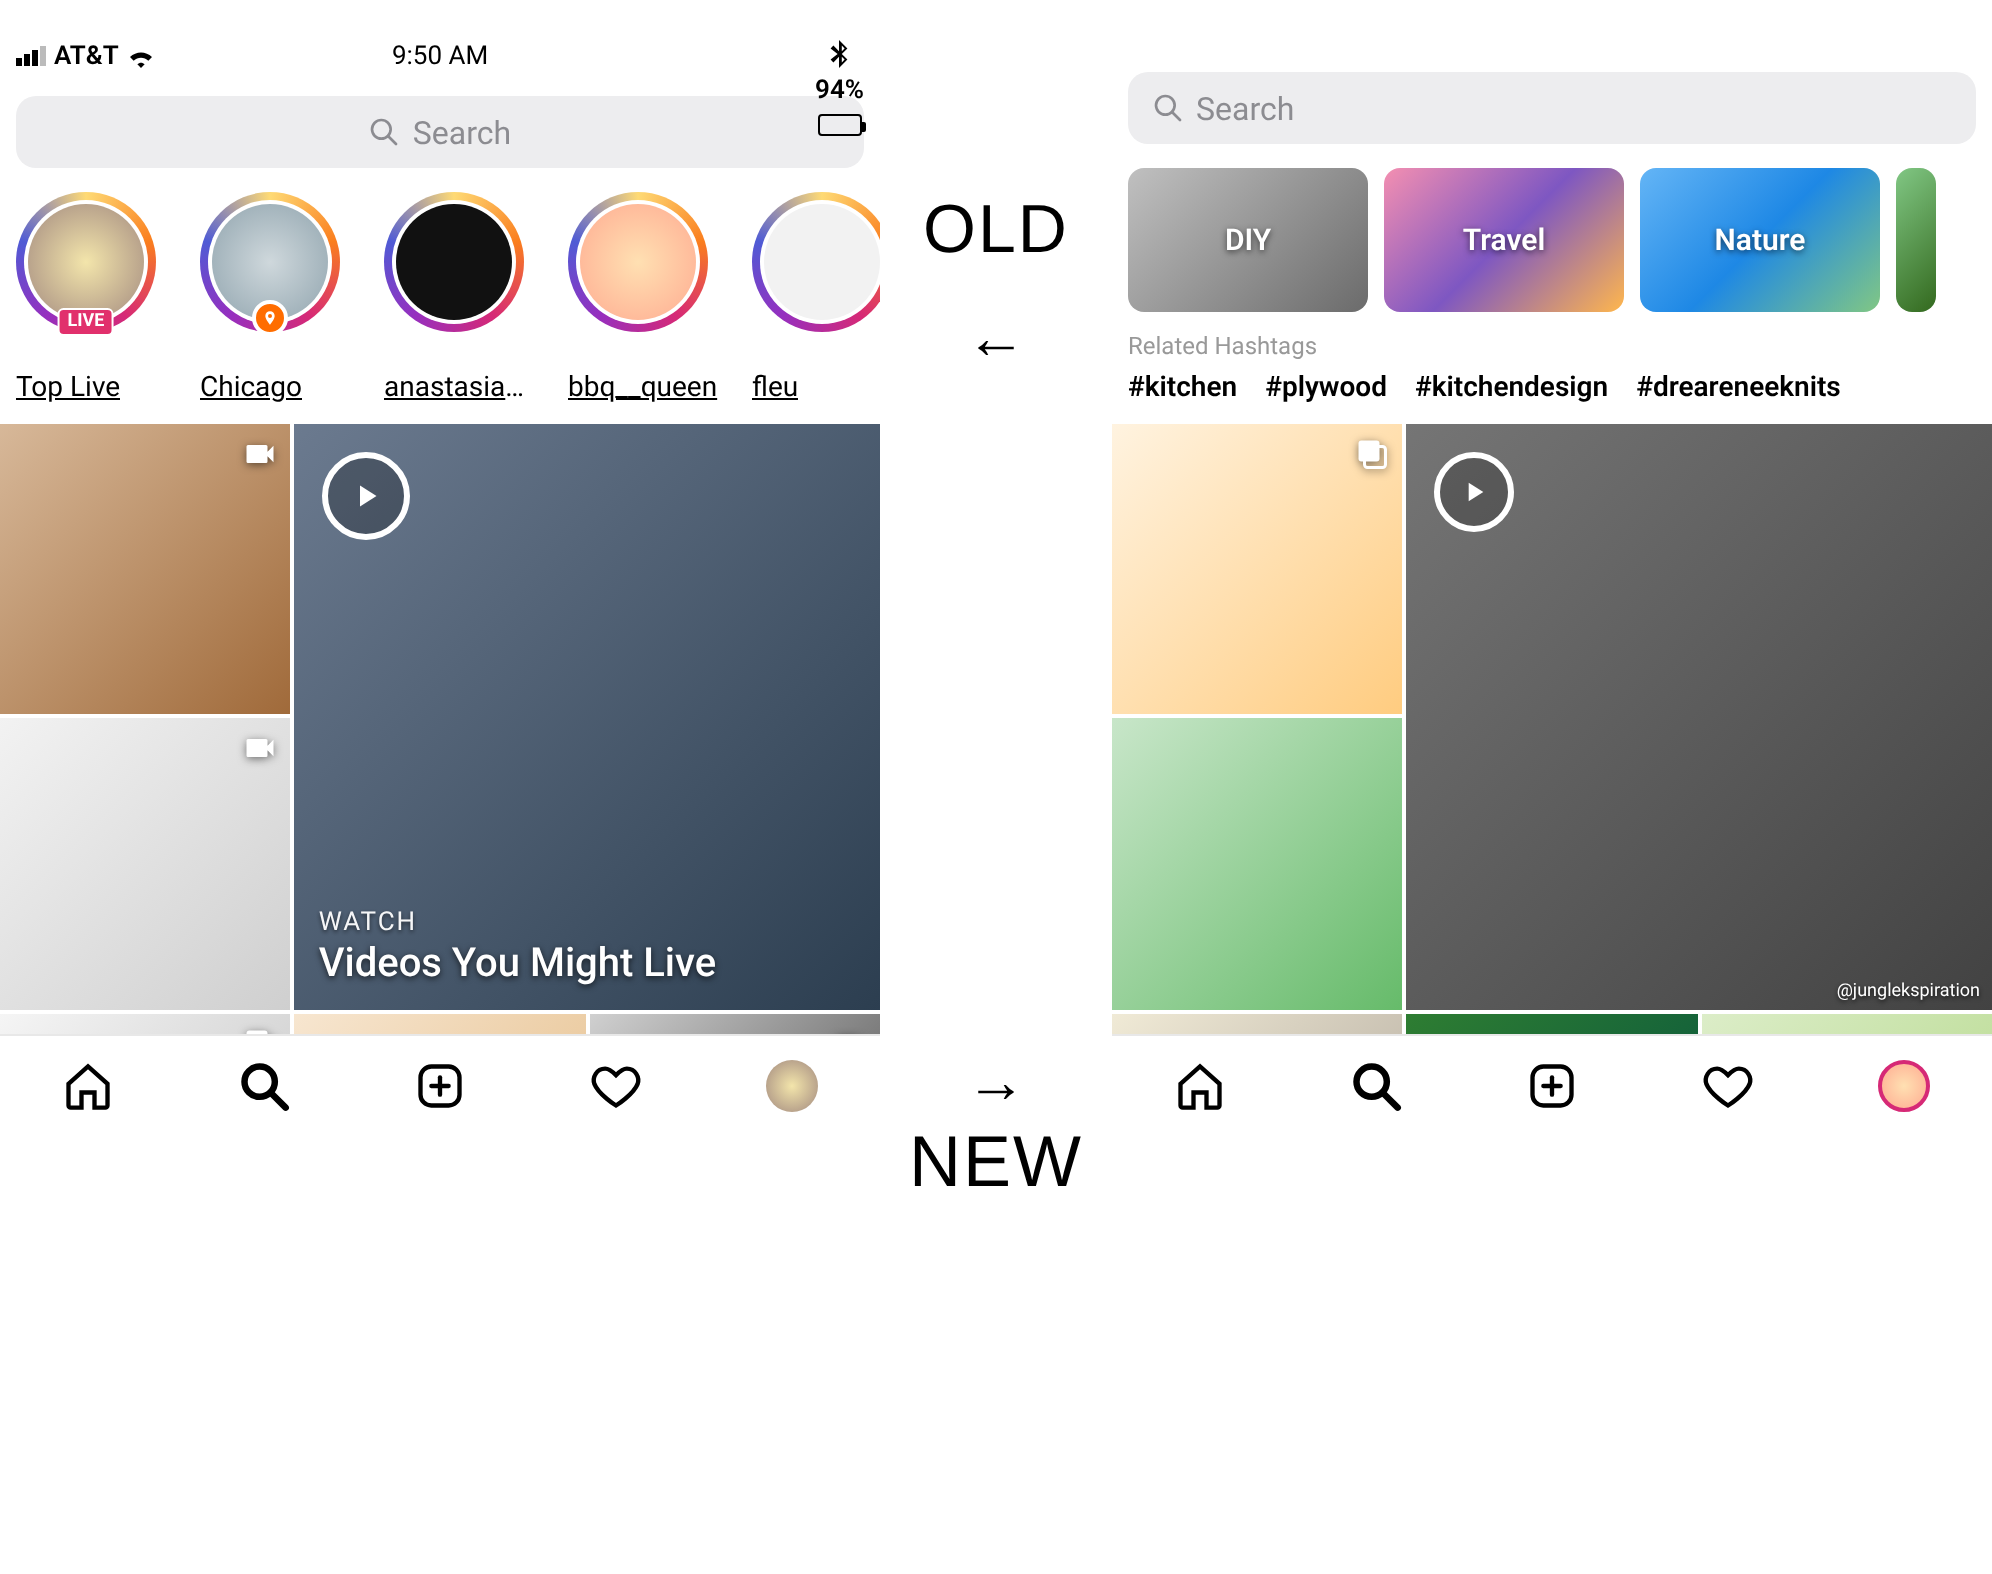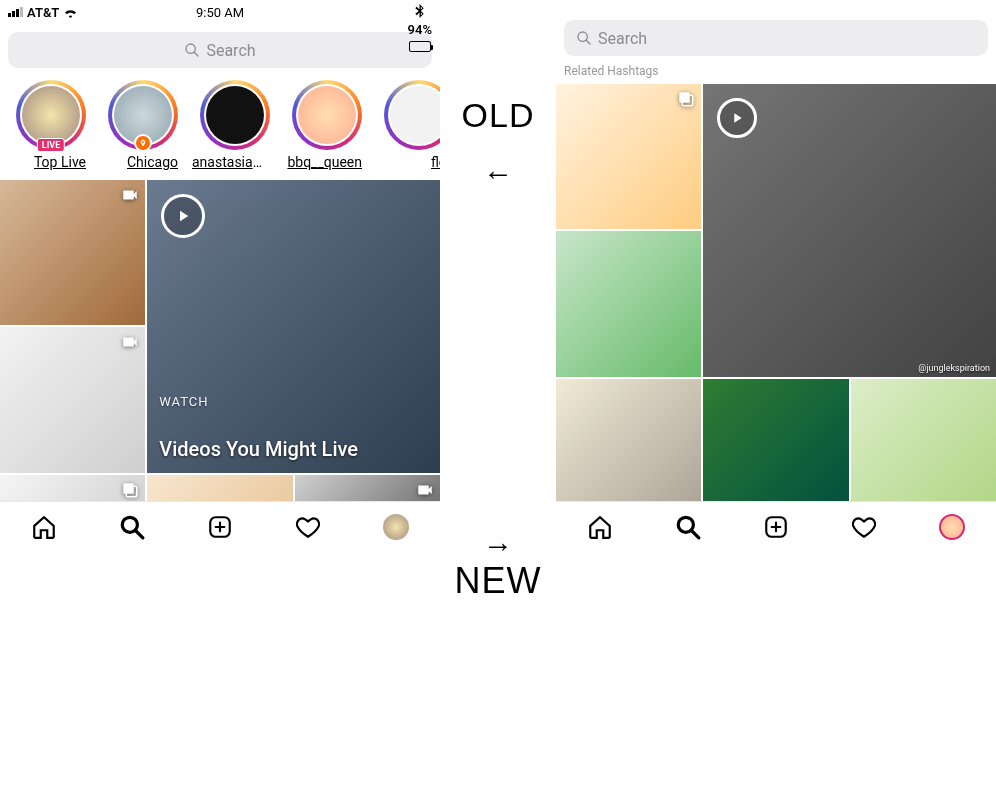--- a/index.html
+++ b/index.html
@@ -2,21 +2,21 @@
 <html><head>
 <meta charset="utf-8">
 <style>
   * { box-sizing: border-box; margin: 0; padding: 0; }
   body {
     font-family: -apple-system, BlinkMacSystemFont, "Segoe UI", Roboto, Helvetica, Arial, sans-serif;
     width: 996px; height: 787px; background: #fff; position: relative;
     overflow: hidden;
   }
   .phone {
-    position: absolute; top: 0; width: 440px; height: 551px;
+    position: absolute; top: 16px; width: 440px; height: 551px;
     background: #fff; overflow: hidden;
   }
   .phone-left { left: 0; }
   .phone-right { right: 0; }
 
   
   .status-bar {
     height: 24px; display: flex; align-items: center; padding: 0 8px;
     font-size: 13px; font-weight: 600; position: relative;
   }
@@ -38,21 +38,21 @@
   .search {
     background: #ededef; border-radius: 10px; height: 36px;
     display: flex; align-items: center; justify-content: center; gap: 6px;
     color: #8c8c91; font-size: 16px;
   }
   .search.left-align { justify-content: flex-start; padding: 0 12px; }
   .search-icon svg { width: 16px; height: 16px; display:block; }
 
   
   .stories { display: flex; gap: 14px; padding: 4px 8px 10px; overflow:hidden; }
-  .story { display:flex; flex-direction:column; align-items:flex-end; gap:4px; flex:0 0 auto; width:78px;}
+  .story { display:flex; flex-direction:column; align-items:flex-start; gap:20px; flex:0 0 auto; width:78px;}
   .story-ring {
     width: 70px; height: 70px; border-radius: 50%;
     background: conic-gradient(#feda75, #fa7e1e, #d62976, #962fbf, #4f5bd5, #feda75);
     display:flex; align-items:center; justify-content:center; position:relative;
   }
   .story-inner {
     width: 62px; height:62px; border-radius:50%; background:#fff;
     display:flex; align-items:center; justify-content:center;
   }
   .story-avatar { width:58px; height:58px; border-radius:50%; overflow:hidden; }
@@ -91,21 +91,21 @@
   .cell.sq { aspect-ratio: 1/1; }
   .cell.sq-half { aspect-ratio: 1/0.5; } 
   .cell .overlay-icon {
     position:absolute; top:6px; right:6px; width:18px; height:18px;
     display:flex; align-items:center; justify-content:center;
   }
   .cell .overlay-icon svg { filter: drop-shadow(0 1px 2px rgba(0,0,0,0.5)); }
   .featured {
     grid-column: span 2; grid-row: span 2;
   }
-  .featured-inner { position:absolute; inset:0; display:flex; flex-direction:column; justify-content:flex-end; padding:12px; color:#fff;gap:28px;}
+  .featured-inner { position:absolute; inset:0; display:flex; flex-direction:column; justify-content:flex-end; padding:12px; color:#fff;}
   .featured .play-big {
     position:absolute; top:14px; left:14px; width:44px; height:44px; border-radius:50%;
     border:3px solid #fff; display:flex; align-items:center; justify-content:center;
     background:rgba(0,0,0,0.25);
   }
   .featured .watch { font-size:13px; letter-spacing:1px; text-transform:uppercase; opacity:0.95; text-shadow:0 1px 2px rgba(0,0,0,0.6);}
   .featured .feat-title { font-size:20px; font-weight:500; text-shadow:0 1px 3px rgba(0,0,0,0.7);}
   .small-play {
     position:absolute; top:14px; left:14px; width:40px; height:40px; border-radius:50%;
     border:3px solid #fff; display:flex; align-items:center; justify-content:center;
@@ -354,22 +354,42 @@
       <span class="search-icon">
         <svg viewBox="0 0 24 24">
             <circle cx="10" cy="10" r="7" fill="none" stroke="#8c8c91" stroke-width="2"></circle>
             <line x1="15" y1="15" x2="21" y2="21" stroke="#8c8c91" stroke-width="2" stroke-linecap="round"></line>
           </svg>
       </span>
       <span>Search</span>
     </div>
   </div>
 
+  <div class="topics">
+    <div class="topic bgT1">
+        <span>DIY</span>
+      </div>
+    <div class="topic bgT2">
+        <span>Travel</span>
+      </div>
+    <div class="topic bgT3">
+        <span>Nature</span>
+      </div>
+    <div class="topic bgT4" style="width:20px;">
+        <span></span>
+      </div>
+  </div>
 
   <div class="related">Related Hashtags</div>
+  <div class="hashtags">
+    <span class="hashtag">#kitchen</span>
+    <span class="hashtag">#plywood</span>
+    <span class="hashtag">#kitchendesign</span>
+    <span class="hashtag">#dreareneeknits</span>
+  </div>
 
   <div class="grid" style="padding-bottom:50px;">
     <div class="cell sq bg12">
       <span class="overlay-icon">
         <svg width="18" height="18" viewBox="0 0 24 24">
             <rect x="3" y="3" width="14" height="14" rx="2" fill="#fff"></rect>
             <rect x="7" y="7" width="14" height="14" rx="2" fill="none" stroke="#fff" stroke-width="2"></rect>
           </svg>
       </span>
     </div>

